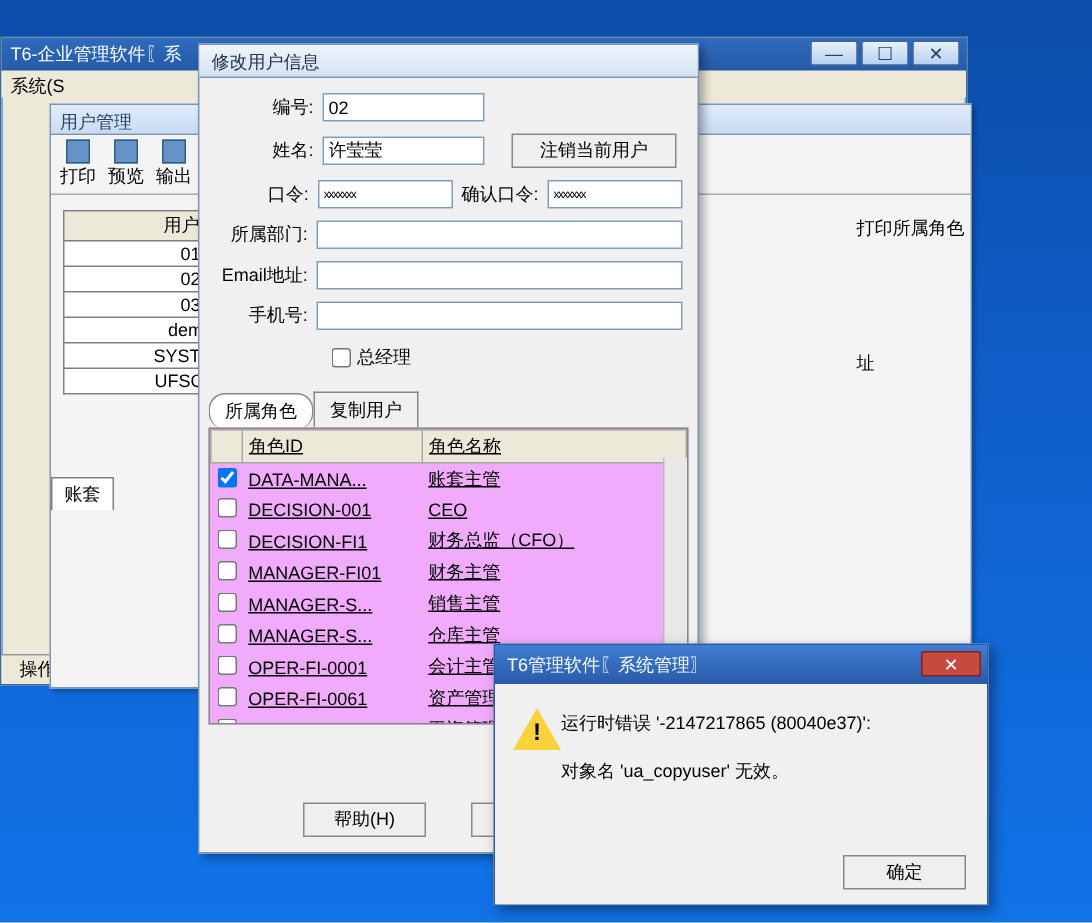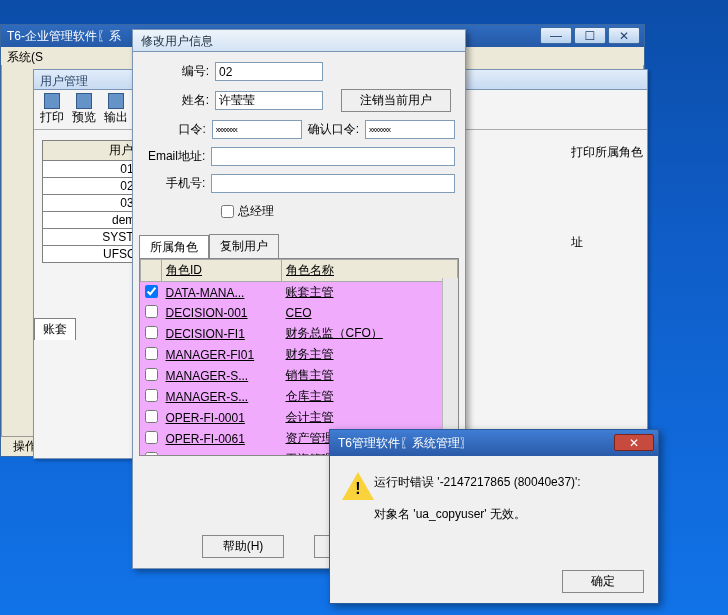--- a/index.html
+++ b/index.html
@@ -32,21 +32,21 @@
   .moddlg { position:absolute; left:132px; top:0; width:334px; height:540px; background:#f0f0f0; border:1px solid #7a96b4; box-shadow:3px 3px 6px rgba(0,0,0,.35);margin-top:29px;}
   .moddlg .hdr { height:22px; background:linear-gradient(180deg,#eef4fb,#d3e3f4); color:#234; padding:3px 8px; border-bottom:1px solid #7a96b4;}
   .formrow { display:flex; align-items:center; padding:4px 10px;}
   .formrow label { width:72px; text-align:right; padding-right:6px; color:#000;}
   .formrow input[type=text], .formrow input[type=password] { height:19px; border:1px solid #7f9db9; background:#fff; padding:1px 3px; font-family:inherit;}
   .btn { background:#efefef; border:1px solid #888; padding:2px 0; width:82px; text-align:center; cursor:pointer;}
   .ckwrap { padding:6px 14px 6px 88px; display:flex; align-items:center; gap:4px;}
   .tabs { margin:8px 6px 0; }
   .tabs .tabhdr { display:flex; }
   .tabs .tab { padding:3px 10px; border:1px solid #888; border-bottom:none; background:#f0f0f0; margin-right:0;}
-  .tabs .tab.active { background:#fff; position:relative; top:1px;}
+  .tabs .tab.active { background:#fff; position:relative; top:1px;border-radius:11px;}
   .rolepanel { border:1px solid #888; background:#f0abfc; height:198px; overflow:hidden; position:relative;text-decoration:underline;}
   table.roles { width:100%; border-collapse:collapse;}
   table.roles th { background:#ece9d8; border:1px solid #aaa; font-weight:normal; text-align:left; padding:2px 4px; height:18px;}
   table.roles td { border-bottom:0; padding:2px 4px; height:17px;}
   table.roles td.ck { width:18px; text-align:center;}
   .rolepanel .sbv { position:absolute; right:0; top:19px; bottom:0; width:16px; background:#e8e8e8; border-left:1px solid #bbb;}
   .moddlg .btnrow { position:absolute; bottom:10px; left:0; right:0; display:flex; gap:30px; justify-content:center;}
 
   
   .errdlg { position:absolute; left:329px; top:429px; width:330px; height:175px; background:#f0f0f0; border:1px solid #2c5a9e; box-shadow:3px 3px 8px rgba(0,0,0,.4);}
@@ -151,20 +151,24 @@
     <div style="width:18px"></div>
     <div class="btn" style="width:110px">注销当前用户</div>
   </div>
   <div class="formrow">
     <label>口令:</label>
     <input type="text" style="width: 90px; font-size: 8px; letter-spacing: -1px;" value="xxxxxxx">
     <label style="width:66px">确认口令:</label>
     <input type="text" style="width: 90px; font-size: 8px; letter-spacing: -1px;" value="xxxxxxx">
   </div>
   <div class="formrow">
+    <label>所属部门:</label>
+    <input type="text" style="width: 258px;" value="">
+  </div>
+  <div class="formrow">
     <label>Email地址:</label>
     <input type="text" style="width: 258px;" value="">
   </div>
   <div class="formrow">
     <label>手机号:</label>
     <input type="text" style="width: 258px;" value="">
   </div>
   <div class="ckwrap">
     <input type="checkbox" style="">
     <span>总经理</span>

